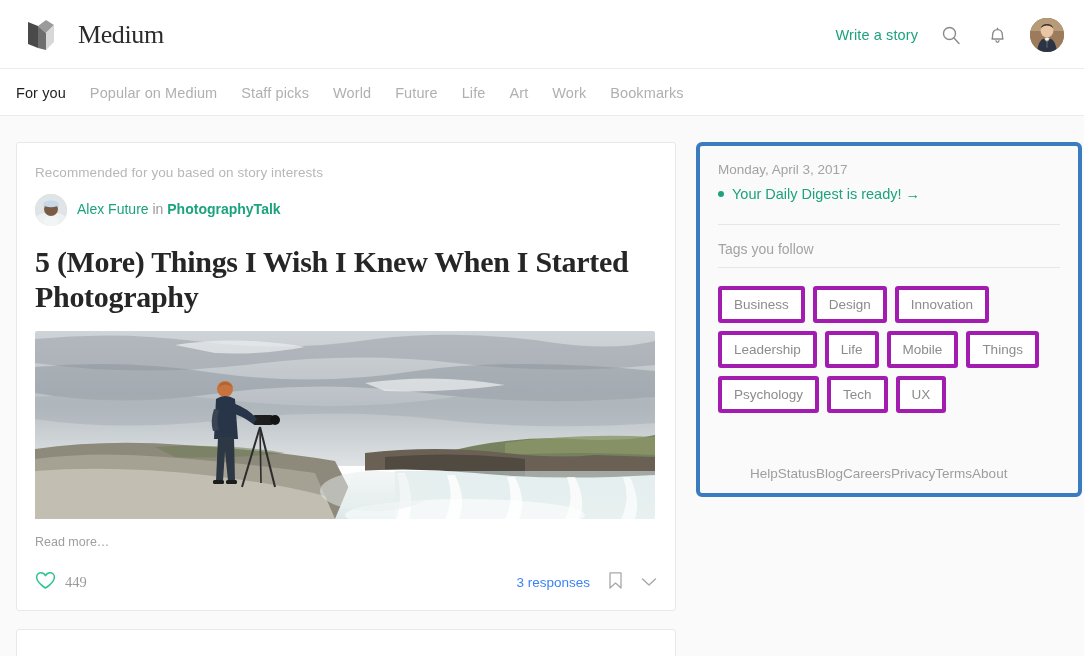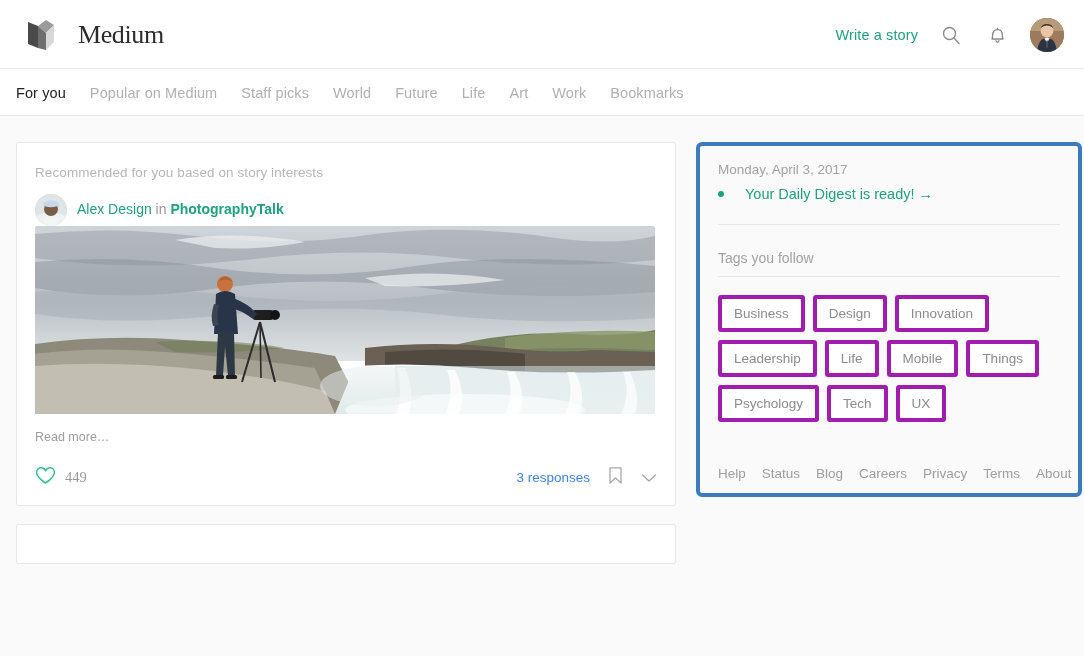--- a/index.html
+++ b/index.html
@@ -141,51 +141,52 @@
     border-radius: 6px;
     background: #fafafa;
     padding: 16px 18px 12px 18px;
     height: 355px;
     display: flex; flex-direction: column;
   }
   .digest-date {
     font-size: 13.5px; color: #a3a3a3; margin-bottom: 9px;
   }
   .digest-link {
-    display: flex; align-items: center; gap: 21px;
+    display: flex; align-items: center; gap: 8px;
     font-size: 14.5px; color: #1ca37e; text-decoration: none;
   }
   .green-dot {
     width: 6px; height: 6px; border-radius: 50%;
     background: #1ca37e; flex: none;
   }
   .divider { height: 1px; background: #e6e6e6; margin: 22px 0 0 0; }
   .tags-label {
     font-size: 14px; color: #a3a3a3;
-    margin-top: 25px; margin-bottom: 10px;
+    margin-top: 16px; margin-bottom: 10px;
   }
   .divider-2 { height: 1px; background: #e6e6e6; margin-bottom: 18px; }
   .tag-list {
     display: flex; flex-wrap: wrap; gap: 8px;
   }
   .tag-chip {
     background: #fff;
     border: 4px solid #a21caf;
     border-radius: 3px;
     padding: 7px 12px;
     font-size: 13.5px;
     color: #8c8c8c;
     cursor: pointer;
     white-space: nowrap;
   }
   .sidebar-footer {
     margin-top: auto;
-    display: flex; gap: 16px; align-items: center;
+    display: flex; align-items: center;
     padding-top: 14px;
     flex-wrap: nowrap;
+    margin-left: 32px;
   }
   .footer-link {
     font-size: 13.5px; color: #9e9e9e;
     text-decoration: none; white-space: nowrap;
   }
 </style>
 </head>
 <body>
 
 <div class="header">
@@ -256,27 +257,28 @@
             <rect width="32" height="32" fill="#dfe4e6"></rect>
             <path d="M0 24 Q6 18 16 19 Q26 18 32 24 L32 32 L0 32 Z" fill="#eef1f2"></path>
             <circle cx="16" cy="15" r="7" fill="#7a5c44"></circle>
             <path d="M8.4 11.6 Q16 5.6 23.6 11.6 L23.6 12.8 Q16 9.6 8.4 12.8 Z" fill="#bcd3e8"></path>
             <ellipse cx="16" cy="9.8" rx="7.8" ry="3.4" fill="#c6d9ea"></ellipse>
             <path d="M9 24 Q16 20.6 23 24 L23 32 L9 32 Z" fill="#f2f5f6"></path>
           </svg>
         </span>
         <div class="byline-text">
           <div class="byline-line1">
-            <span class="author-name">Alex Design</span>
+            <span class="author-name">Alex Future</span>
             <span class="in-word">in</span>
             <span class="pub-name">PhotographyTalk</span>
           </div>
         </div>
       </div>
 
+      <div class="post-title">5 (More) Things I Wish I Knew When I Started Photography</div>
 
       <svg class="post-image" viewBox="0 0 620 188" preserveAspectRatio="none">
         <defs>
           <linearGradient id="sky" x1="0" y1="0" x2="0" y2="1">
             <stop offset="0%" stop-color="#cfd4d8"></stop>
             <stop offset="55%" stop-color="#b9bfc4"></stop>
             <stop offset="100%" stop-color="#dfe3e5"></stop>
           </linearGradient>
           <linearGradient id="water" x1="0" y1="0" x2="0" y2="1">
             <stop offset="0%" stop-color="#cfe2e2"></stop>

